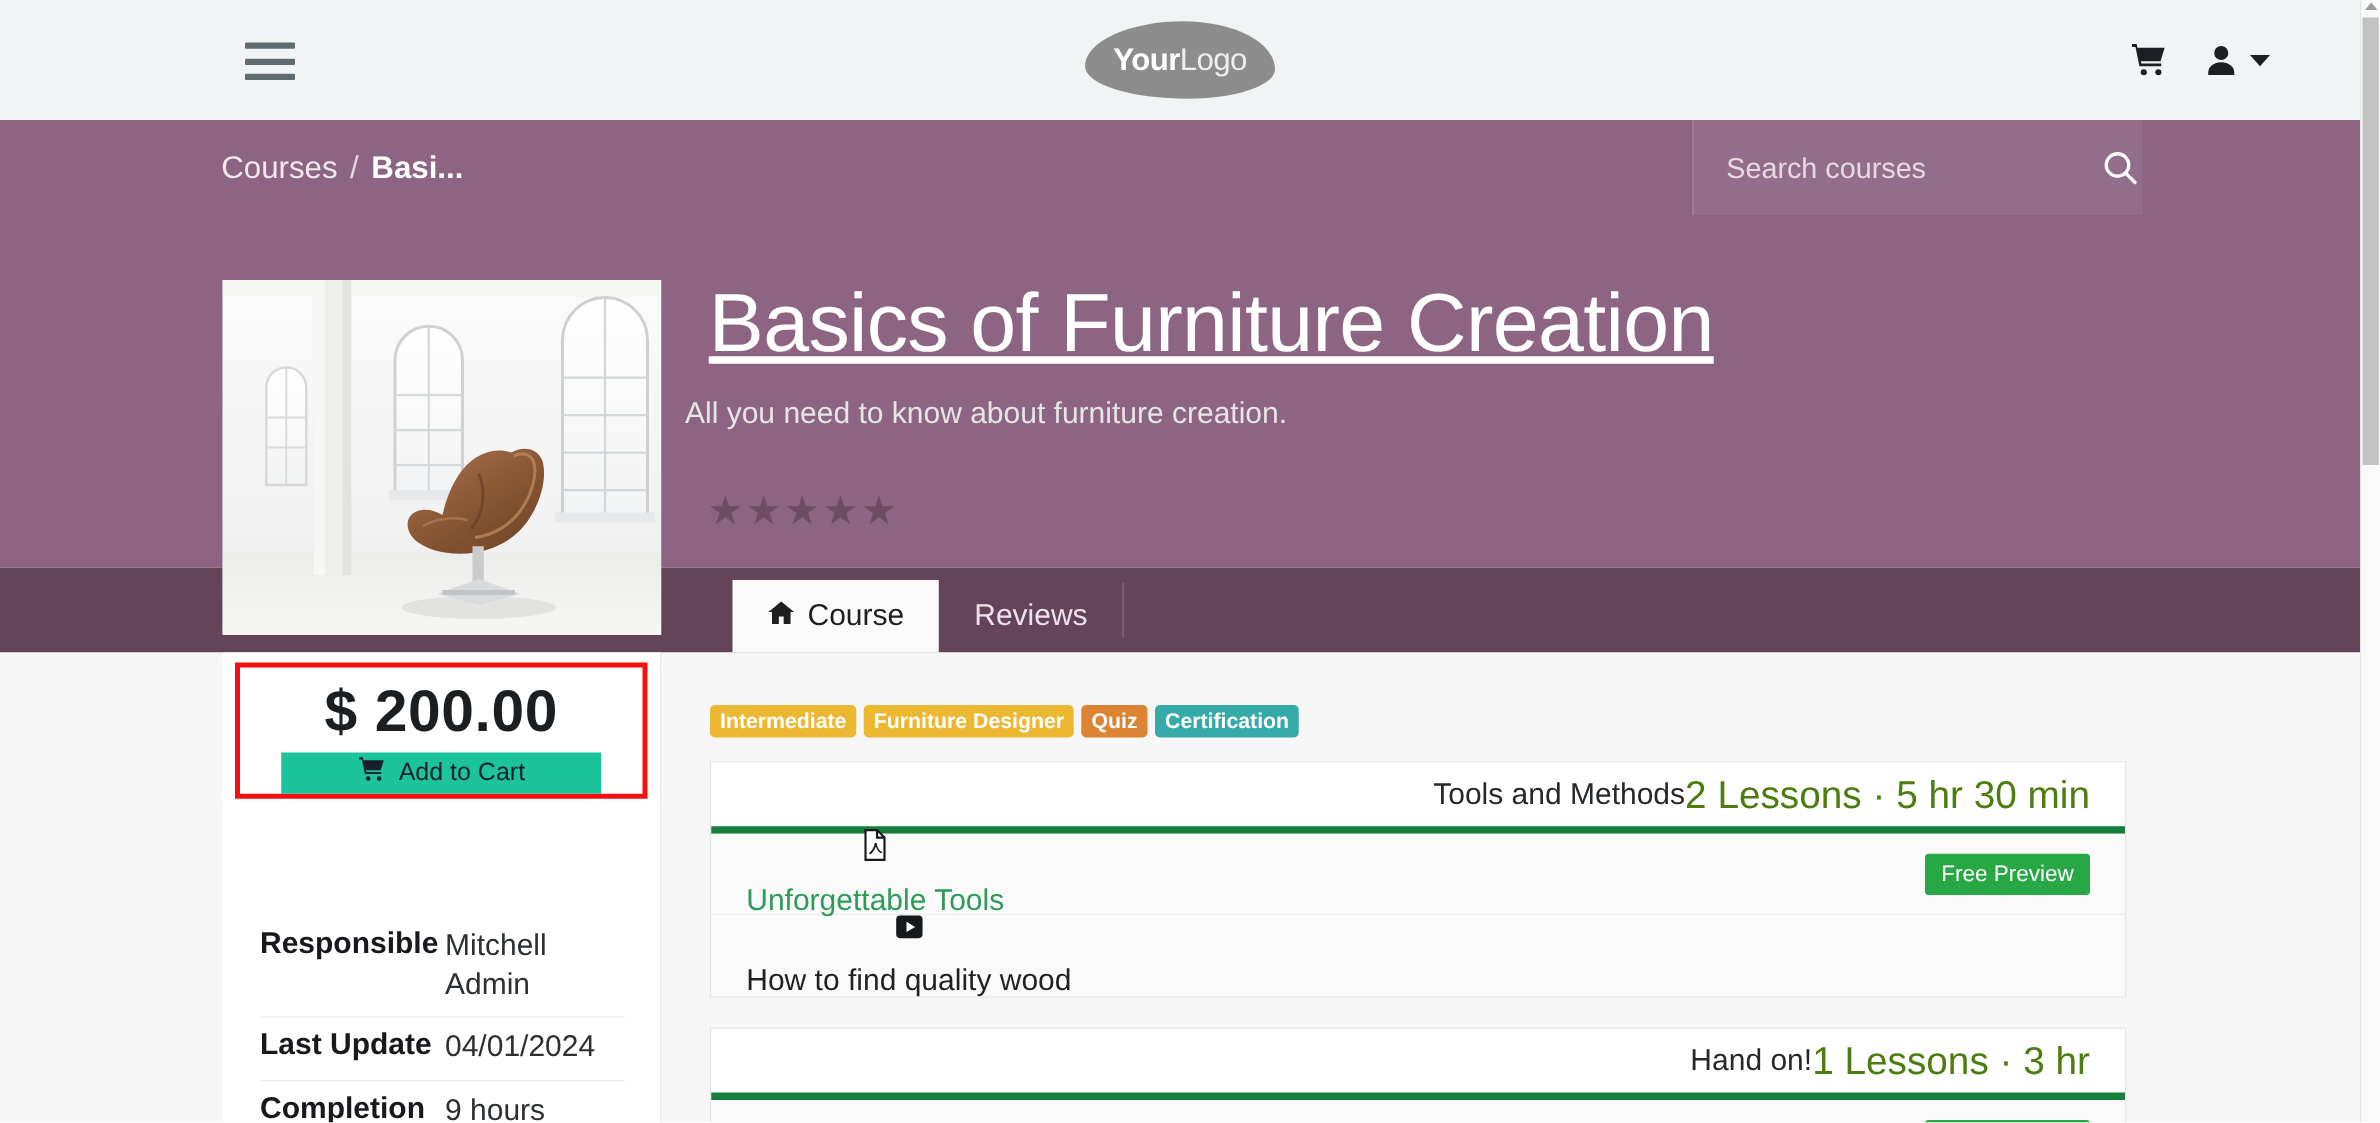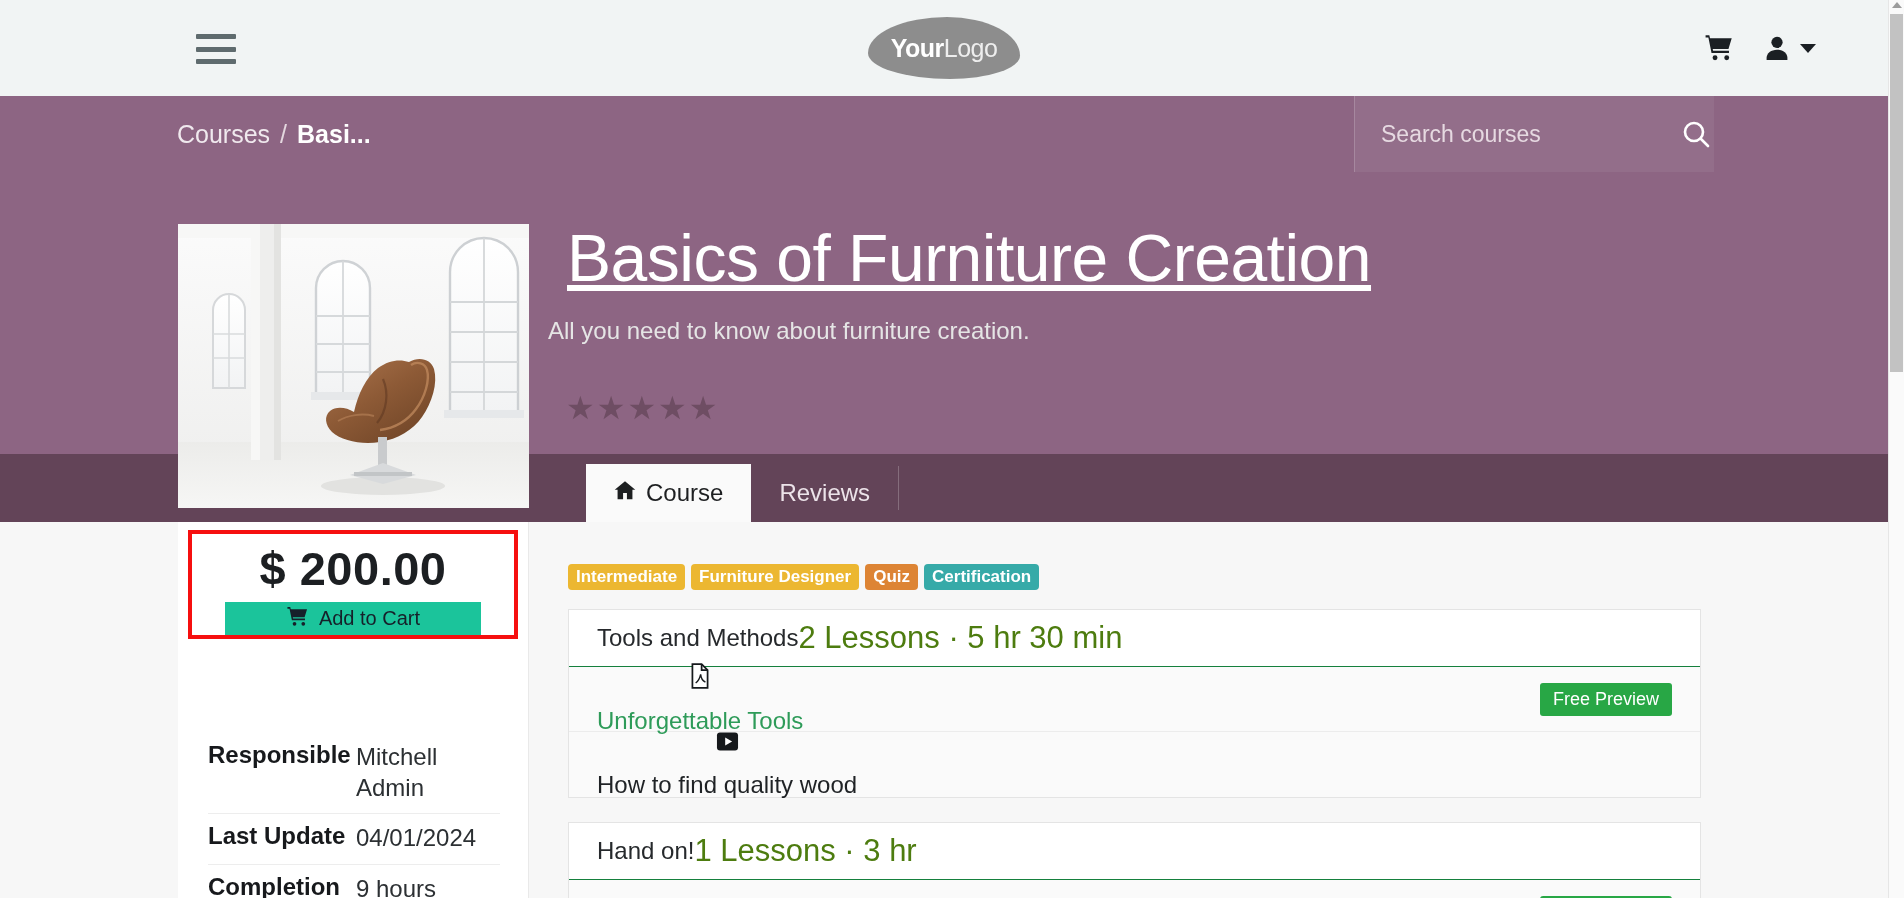--- a/index.html
+++ b/index.html
@@ -363,24 +363,24 @@
     background: #ffffff;
     border: 1px solid #e4e4e4;
   }
   #card-1 { top: 609px; }
   #card-2 { top: 822px; }
 
   .card-head {
     height: 57px;
     display: flex;
     align-items: center;
-    justify-content: flex-start;
+    justify-content: flex-end;
     padding: 0 28px;
     background: #ffffff;
-    border-bottom: 1px solid #15803d;
+    border-bottom: 6px solid #15803d;
   }
   .card-head-title { font-size: 24px; color: #26292c; }
   .card-head-meta { font-size: 31px; color: #4d7c0f; white-space: nowrap; }
 
   .lesson-row {
     height: 65px;
     display: flex;
     align-items: center;
     justify-content: space-between;
     padding: 0 28px;

